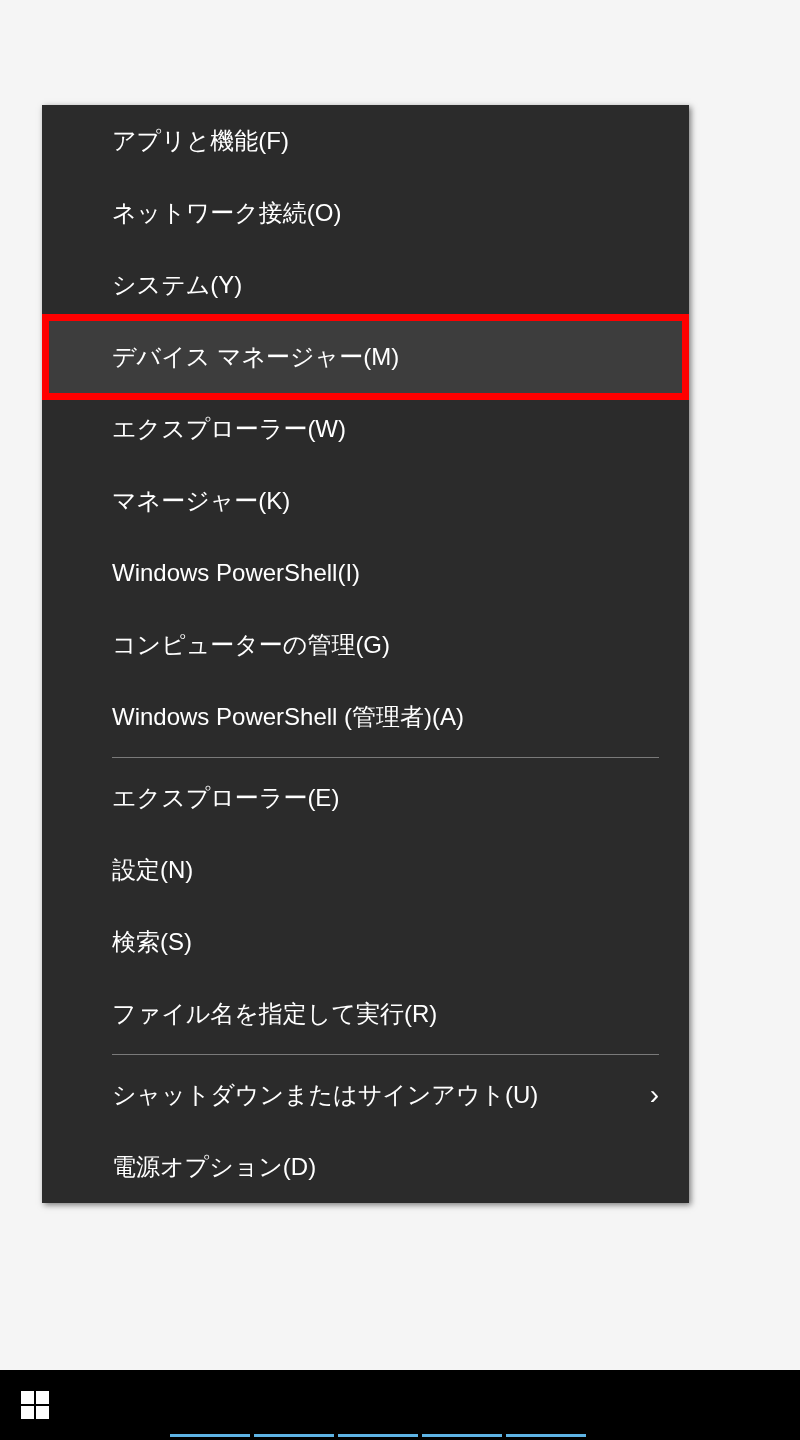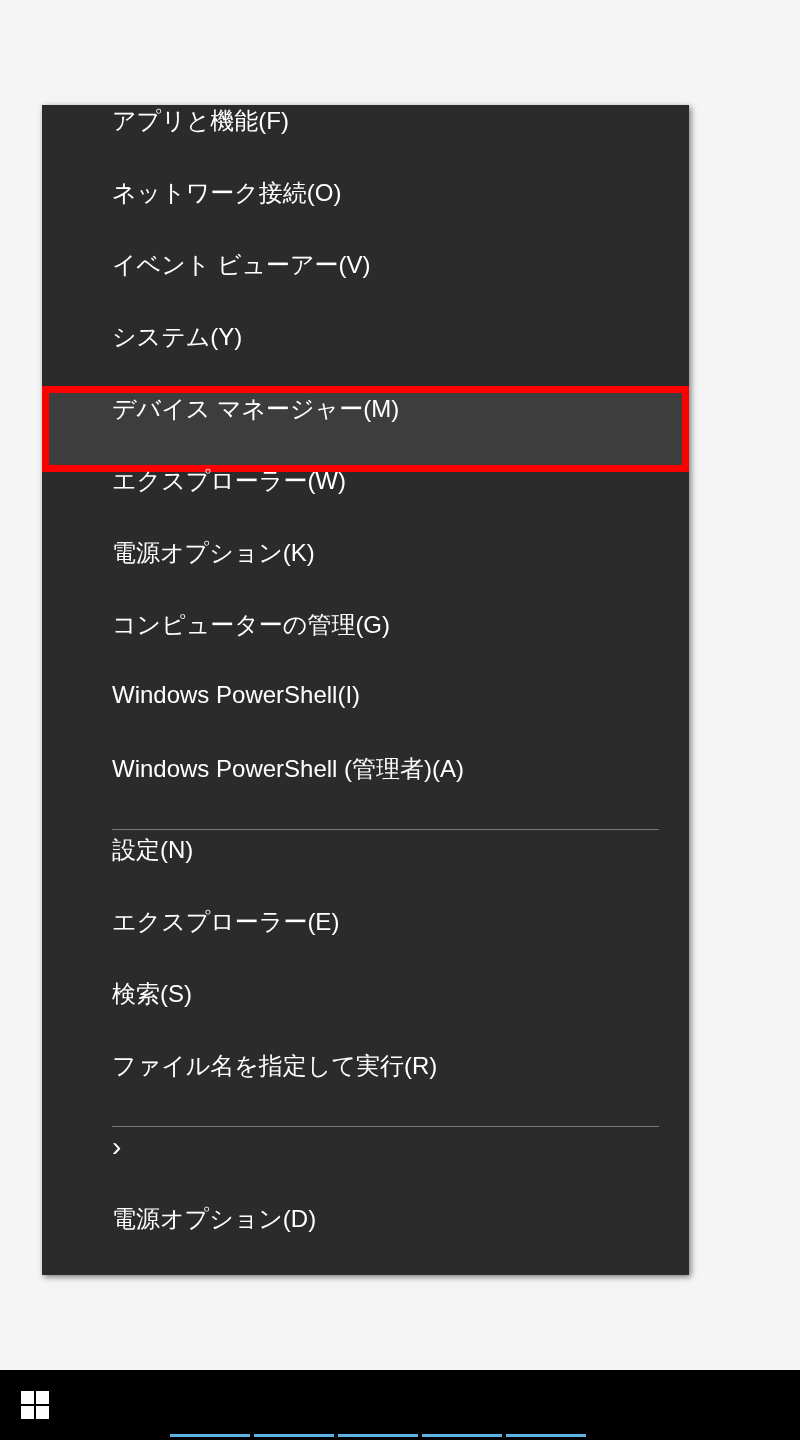--- a/index.html
+++ b/index.html
@@ -18,20 +18,21 @@
     .context-menu {
       position: absolute;
       left: 42px;
       top: 105px;
       width: 647px;
       background: #2b2b2b;
       box-shadow: 2px 2px 6px rgba(0,0,0,0.5);
     }
     .menu-item {
       display: flex;
+      align-items: center;
       justify-content: space-between;
       padding: 0 30px 0 70px;
       height: 72px;
       color: #ffffff;
       font-size: 24px;
       cursor: pointer;
     }
     .menu-item.highlighted {
       background: #3d3d3d;
       border: 7px solid #ff0000;
@@ -113,56 +114,54 @@
 </div>
 
 <div class="context-menu" id="context-menu">
     <div class="menu-item">
       <span>アプリと機能(F)</span>
     </div>
     <div class="menu-item">
       <span>ネットワーク接続(O)</span>
     </div>
     <div class="menu-item">
-      <span>イベント ビューアー(V)</span>
-    </div>
-    <div class="menu-item">
       <span>システム(Y)</span>
     </div>
     <div class="menu-item highlighted">
       <span>デバイス マネージャー(M)</span>
     </div>
     <div class="menu-item">
       <span>エクスプローラー(W)</span>
     </div>
     <div class="menu-item">
-      <span>電源オプション(K)</span>
+      <span>マネージャー(K)</span>
+    </div>
+    <div class="menu-item">
+      <span>Windows PowerShell(I)</span>
     </div>
     <div class="menu-item">
       <span>コンピューターの管理(G)</span>
-    </div>
-    <div class="menu-item">
-      <span>Windows PowerShell(I)</span>
     </div>
     <div class="menu-item">
       <span>Windows PowerShell (管理者)(A)</span>
     </div>
     <div class="menu-divider"></div>
     <div class="menu-item">
-      <span>設定(N)</span>
+      <span>エクスプローラー(E)</span>
     </div>
     <div class="menu-item">
-      <span>エクスプローラー(E)</span>
+      <span>設定(N)</span>
     </div>
     <div class="menu-item">
       <span>検索(S)</span>
     </div>
     <div class="menu-item">
       <span>ファイル名を指定して実行(R)</span>
     </div>
     <div class="menu-divider"></div>
     <div class="menu-item">
+      <span>シャットダウンまたはサインアウト(U)</span>
       <span class="chevron">›</span>
     </div>
     <div class="menu-item">
       <span>電源オプション(D)</span>
     </div>
   </div>
 
 </body></html>

